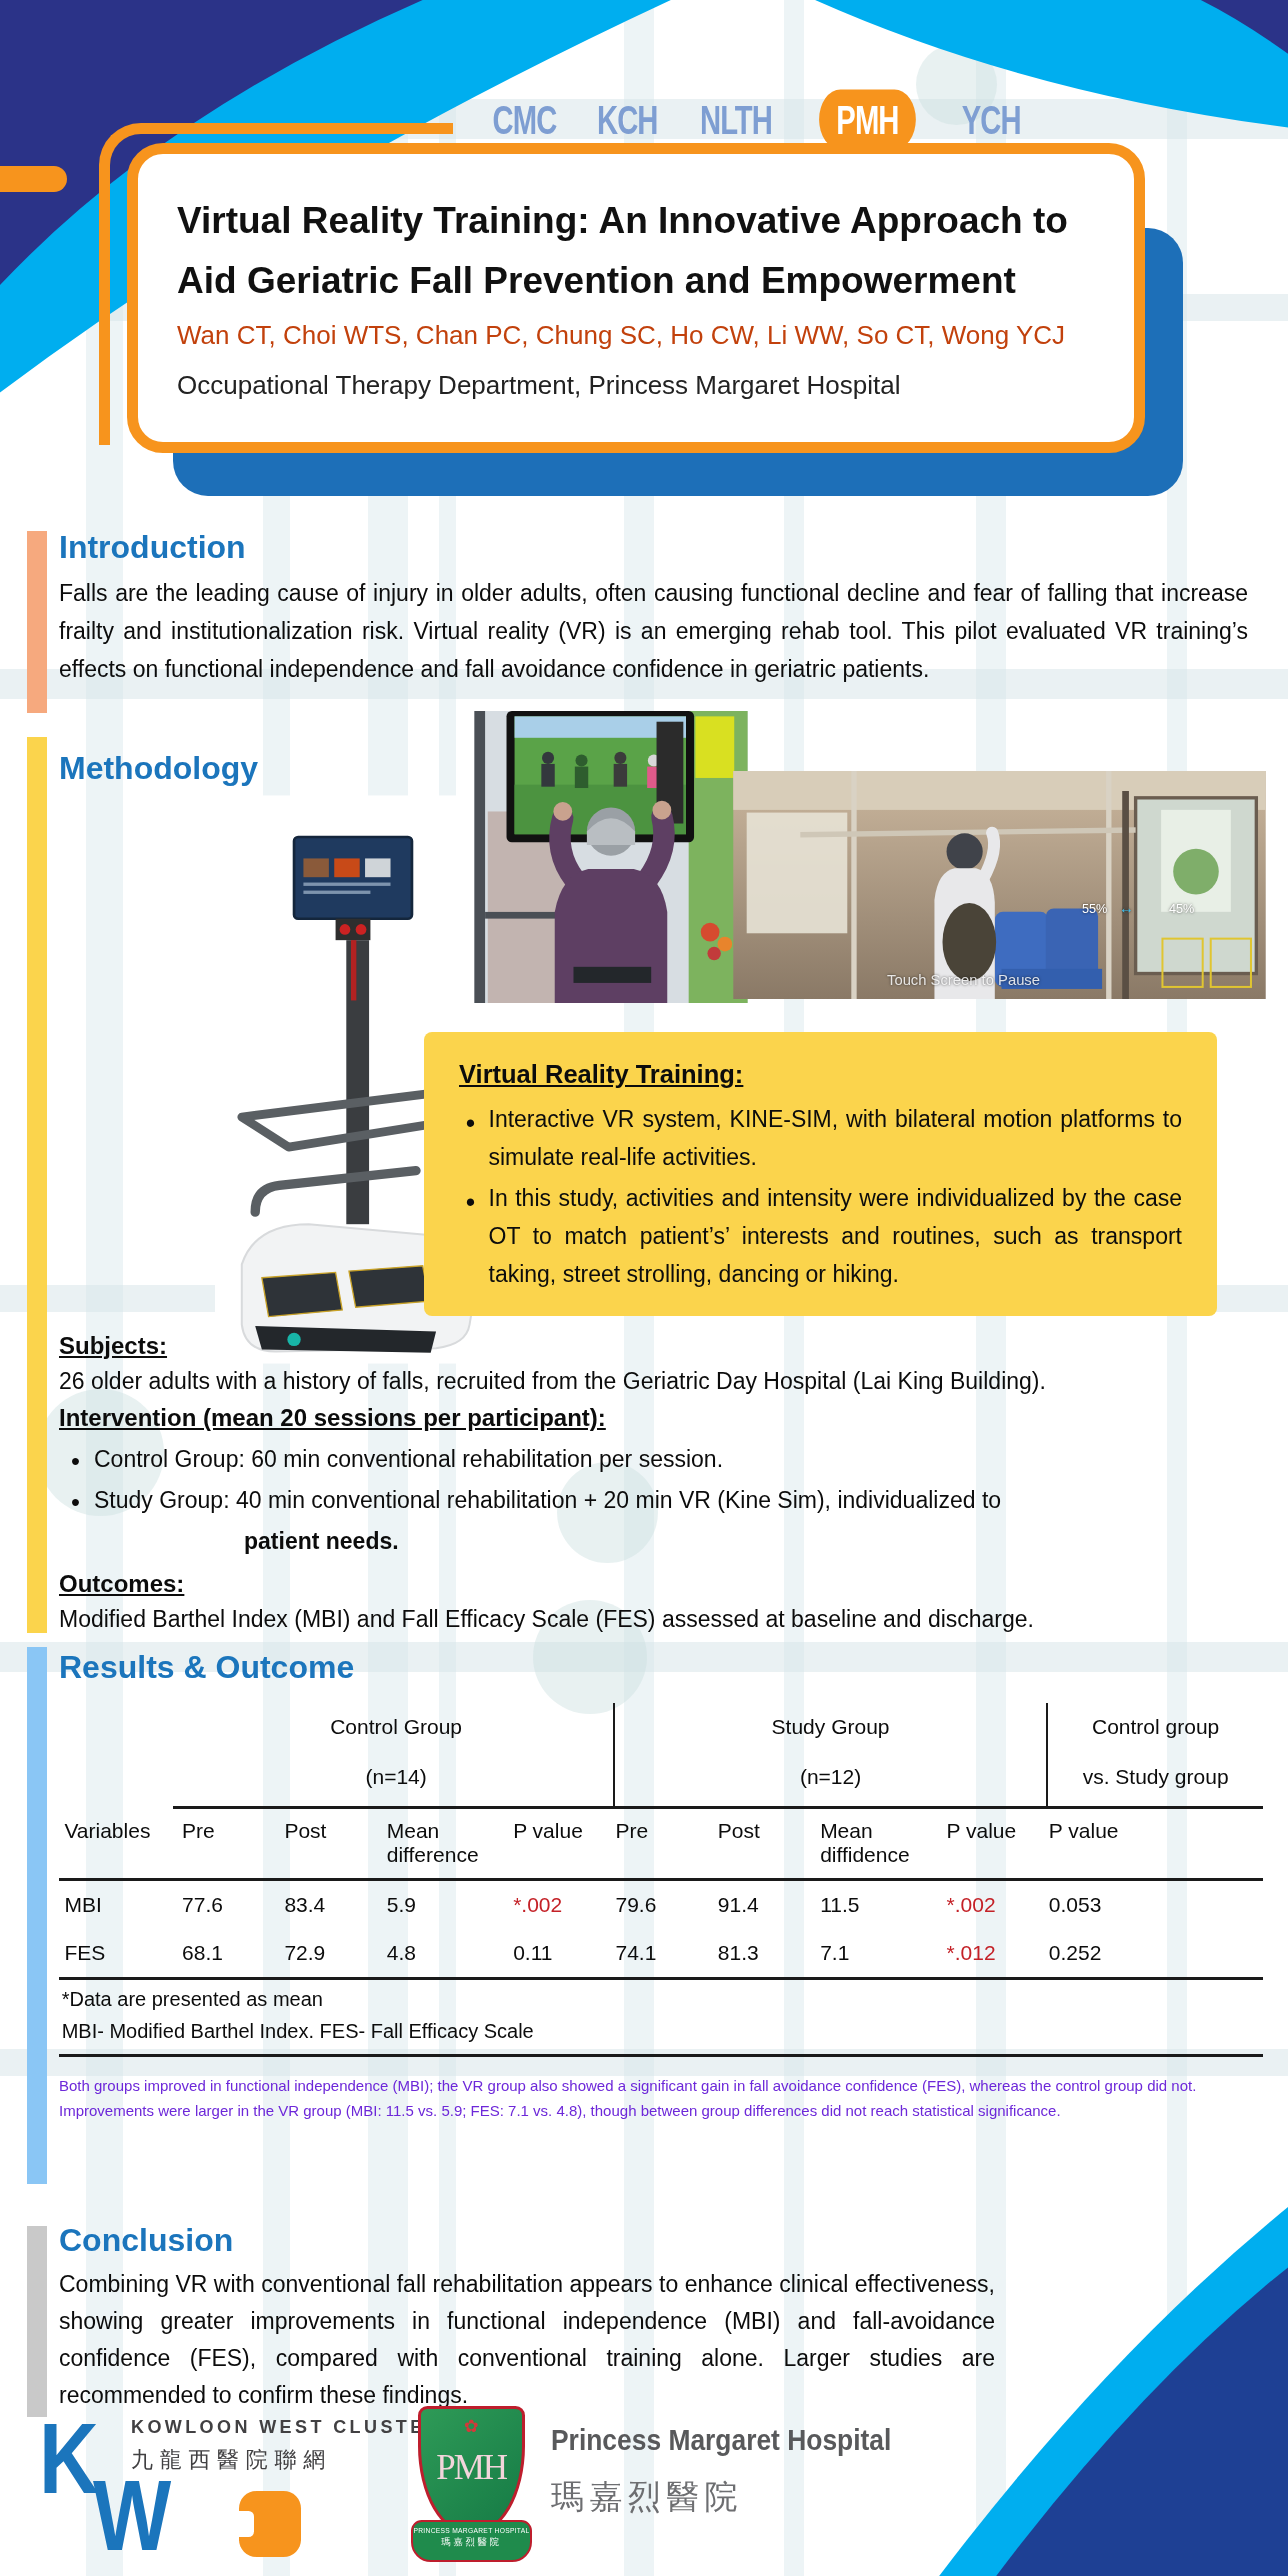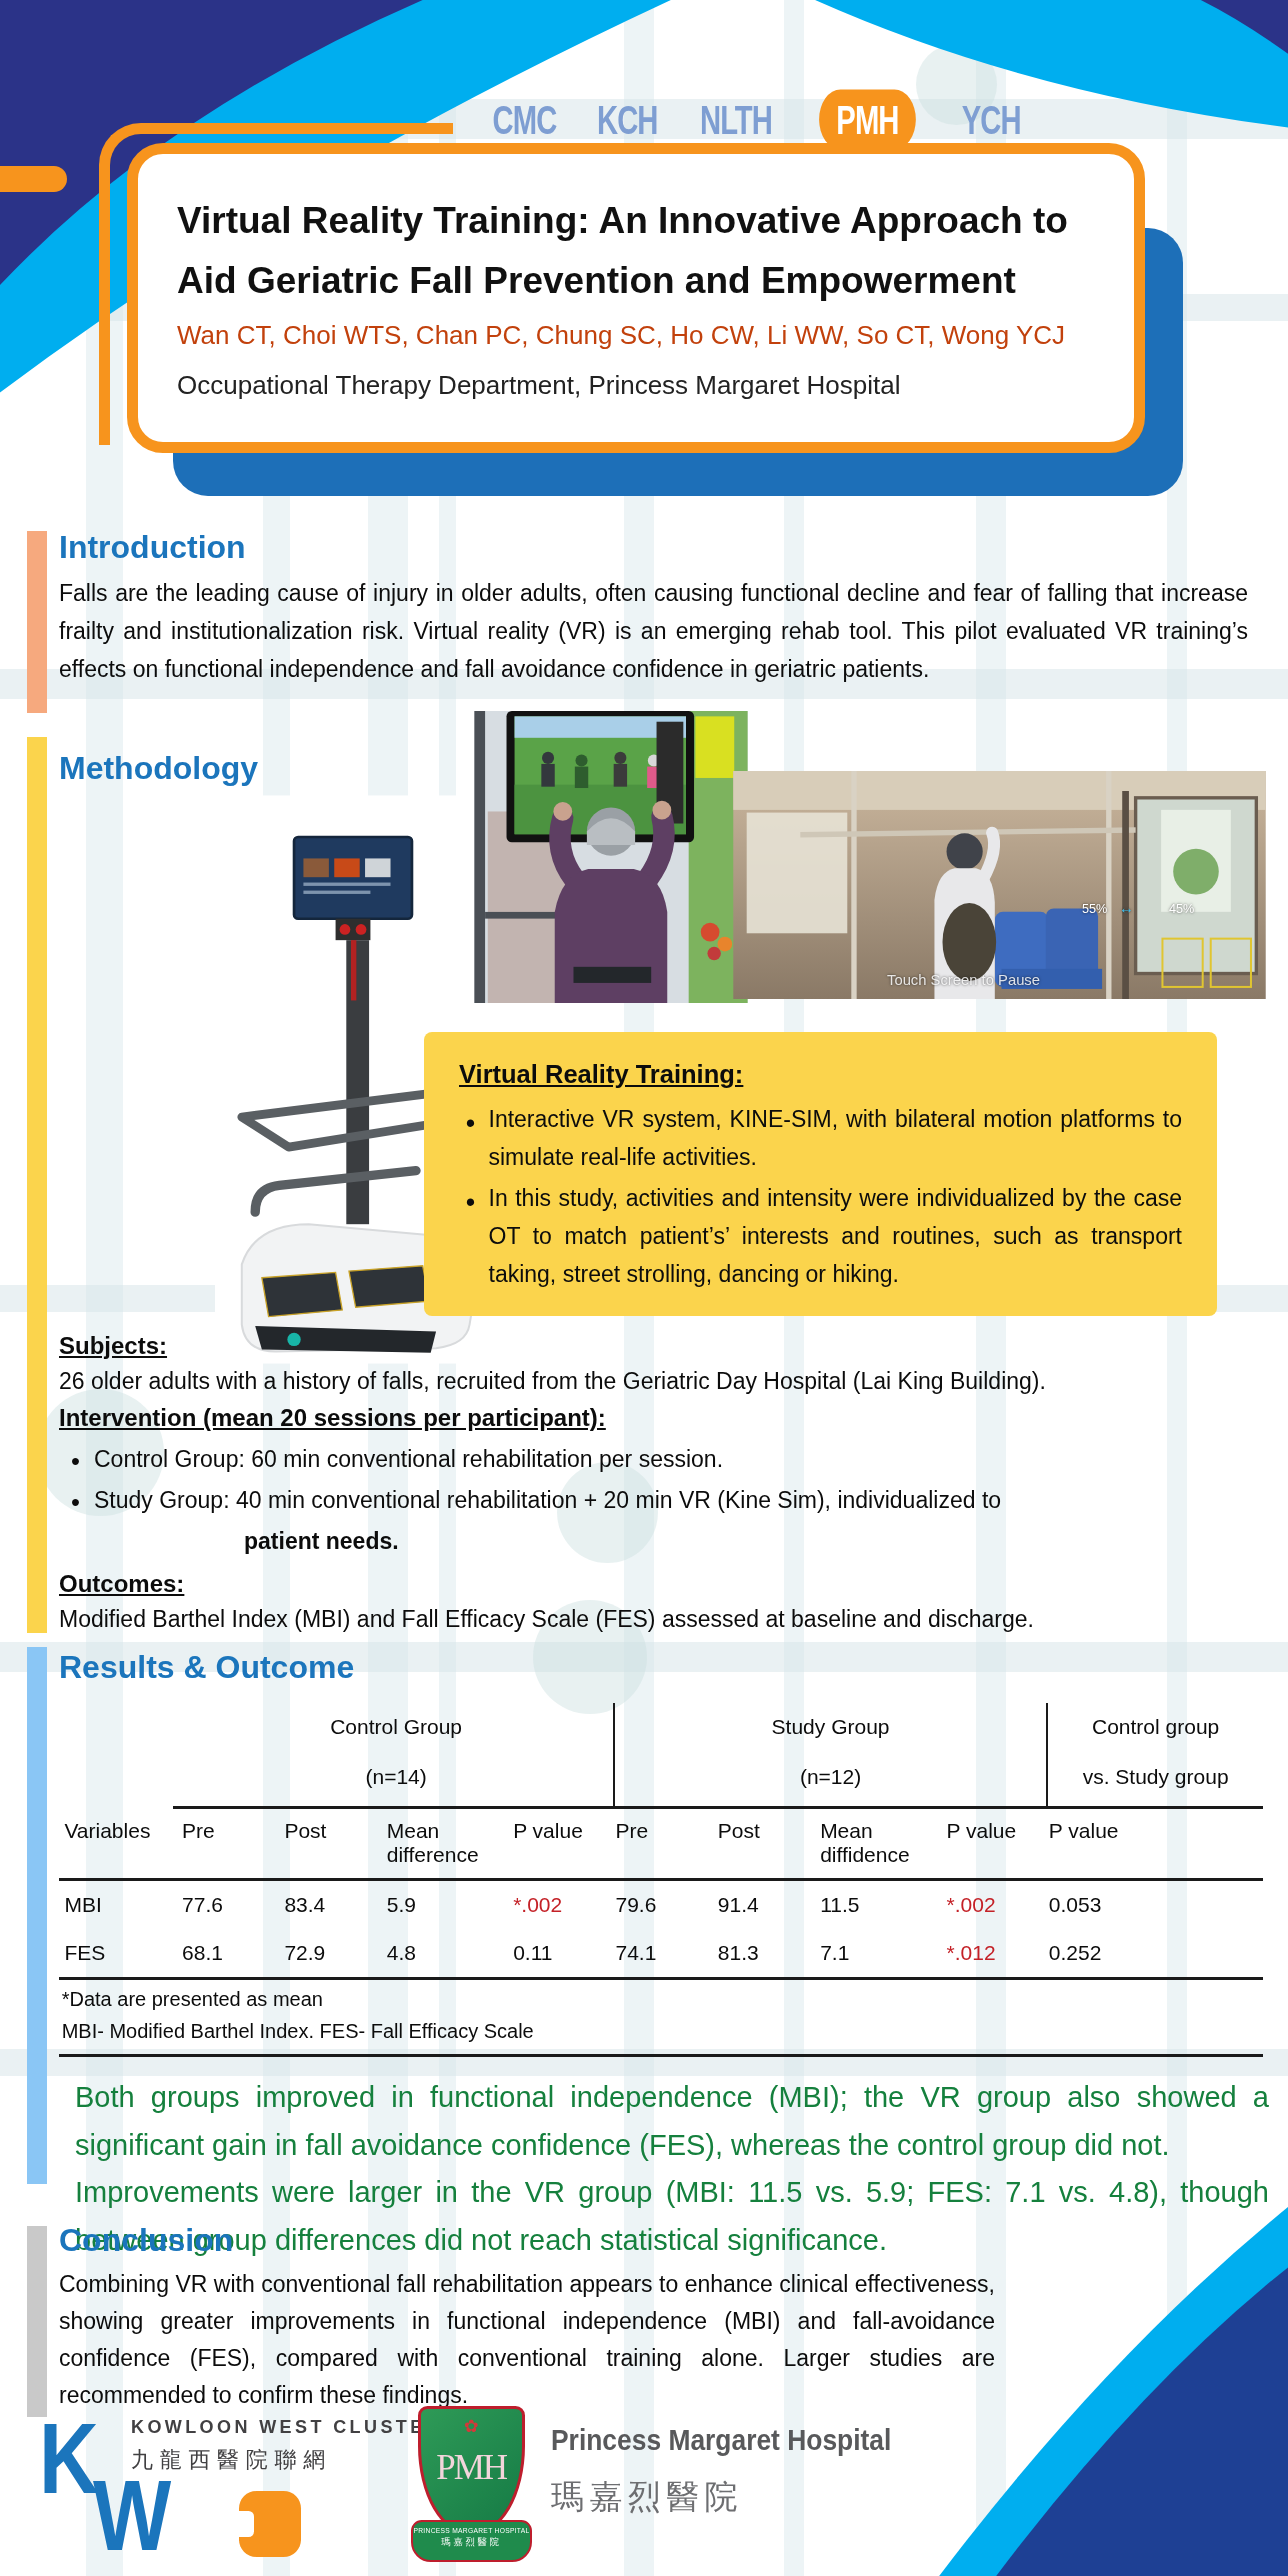--- a/index.html
+++ b/index.html
@@ -90,21 +90,21 @@
   .rule-partial{margin-left:9.5%;}
   .sh-row > div, .d-row > div{text-align:left; font-size:21px; padding:10.7px 2.7px; line-height:1.15;}
   .c0{width:10%; text-align:center; padding-left:5.4px !important;}
   .c1,.c2,.c4,.c5,.c6,.c8{width:8.5%;}
   .c3,.c7{width:10.5%;}
   .c9{width:18%;}
   .d-row > div{padding:12px 2.7px;}
   .red{color:var(--c-red);}
   .footnote{font-size:20px; padding:8px 0 1.3px 2.7px;}
   .fn-last{padding-bottom:10.7px;}
-  .res-p{margin-top:17.4px; font-size:29px; line-height:1.64; text-align:justify; width:1194px; color:#15803d;margin-left:16px;}
+  .res-p{margin-top:17.4px; font-size:15px; line-height:1.64; text-align:justify; width:1194px; color:#6d28d9;}
   .res-p + .res-p{margin-top:0;}
 
   .conclusion{left:59px; top:2222px; width:936px;}
   .conclusion p{margin-top:6.7px; font-size:23px; line-height:1.62; text-align:justify; color:#0c0c0c;}
 
   
   .kwc-logo{position:absolute; left:39px; top:2410px; width:315px; height:161px; z-index:2;}
   .kwc-k{position:absolute; left:0; top:-9.4px; font-size:101px; font-weight:bold; color:#1B75BC; transform:scaleX(.82); transform-origin:left;}
   .kwc-w{position:absolute; left:54px; top:48px; font-size:101px; font-weight:bold; color:#1B75BC; transform:scaleX(.82); transform-origin:left;}
   .kwc-c{position:absolute; left:200px; top:81px; width:62px; height:66px; background:var(--c-orange); border-radius:17.4px;}

